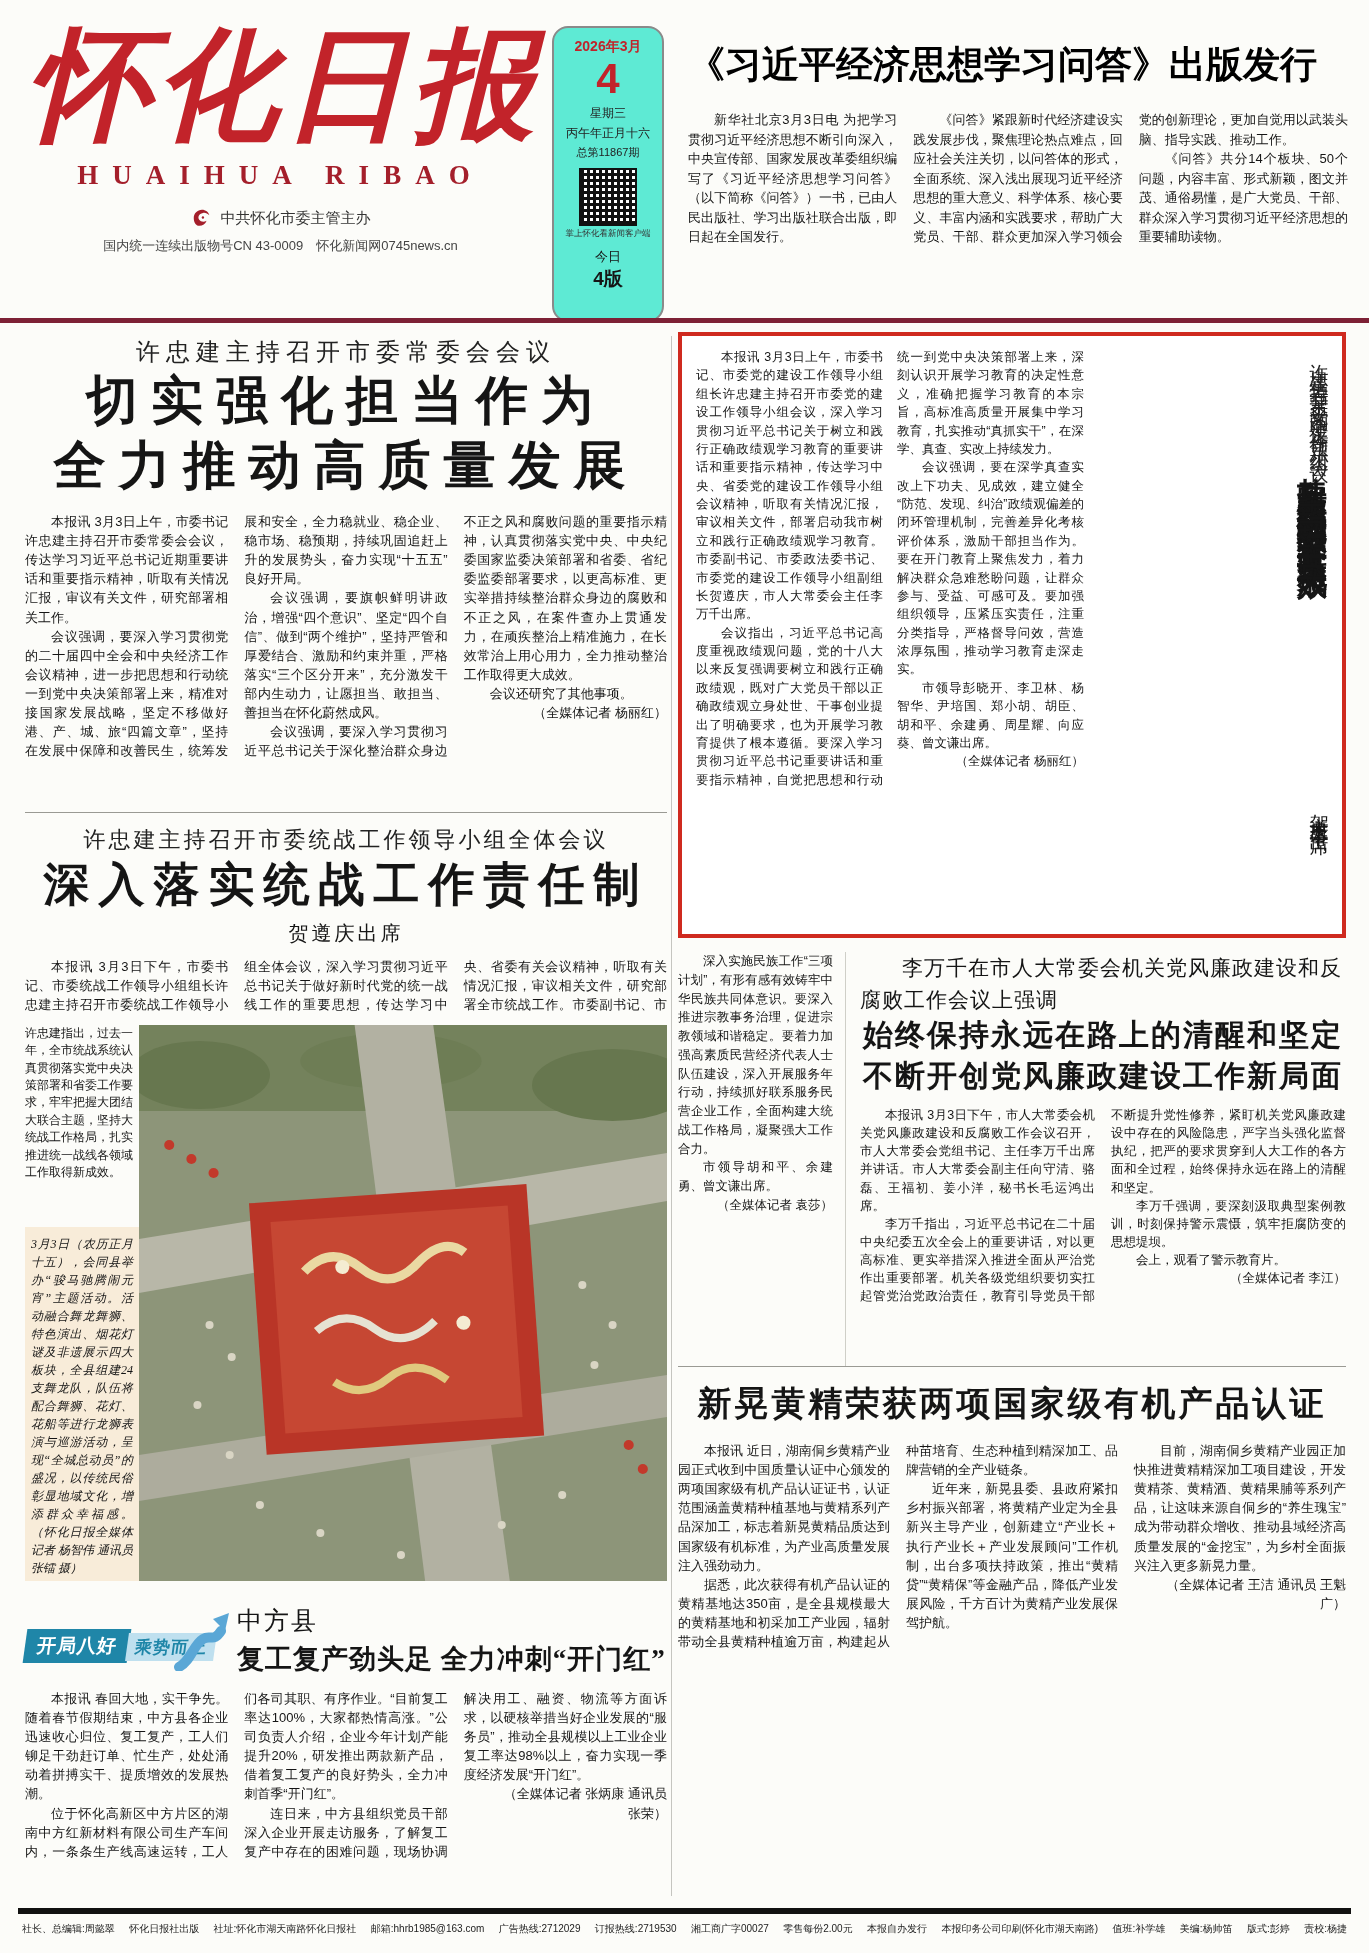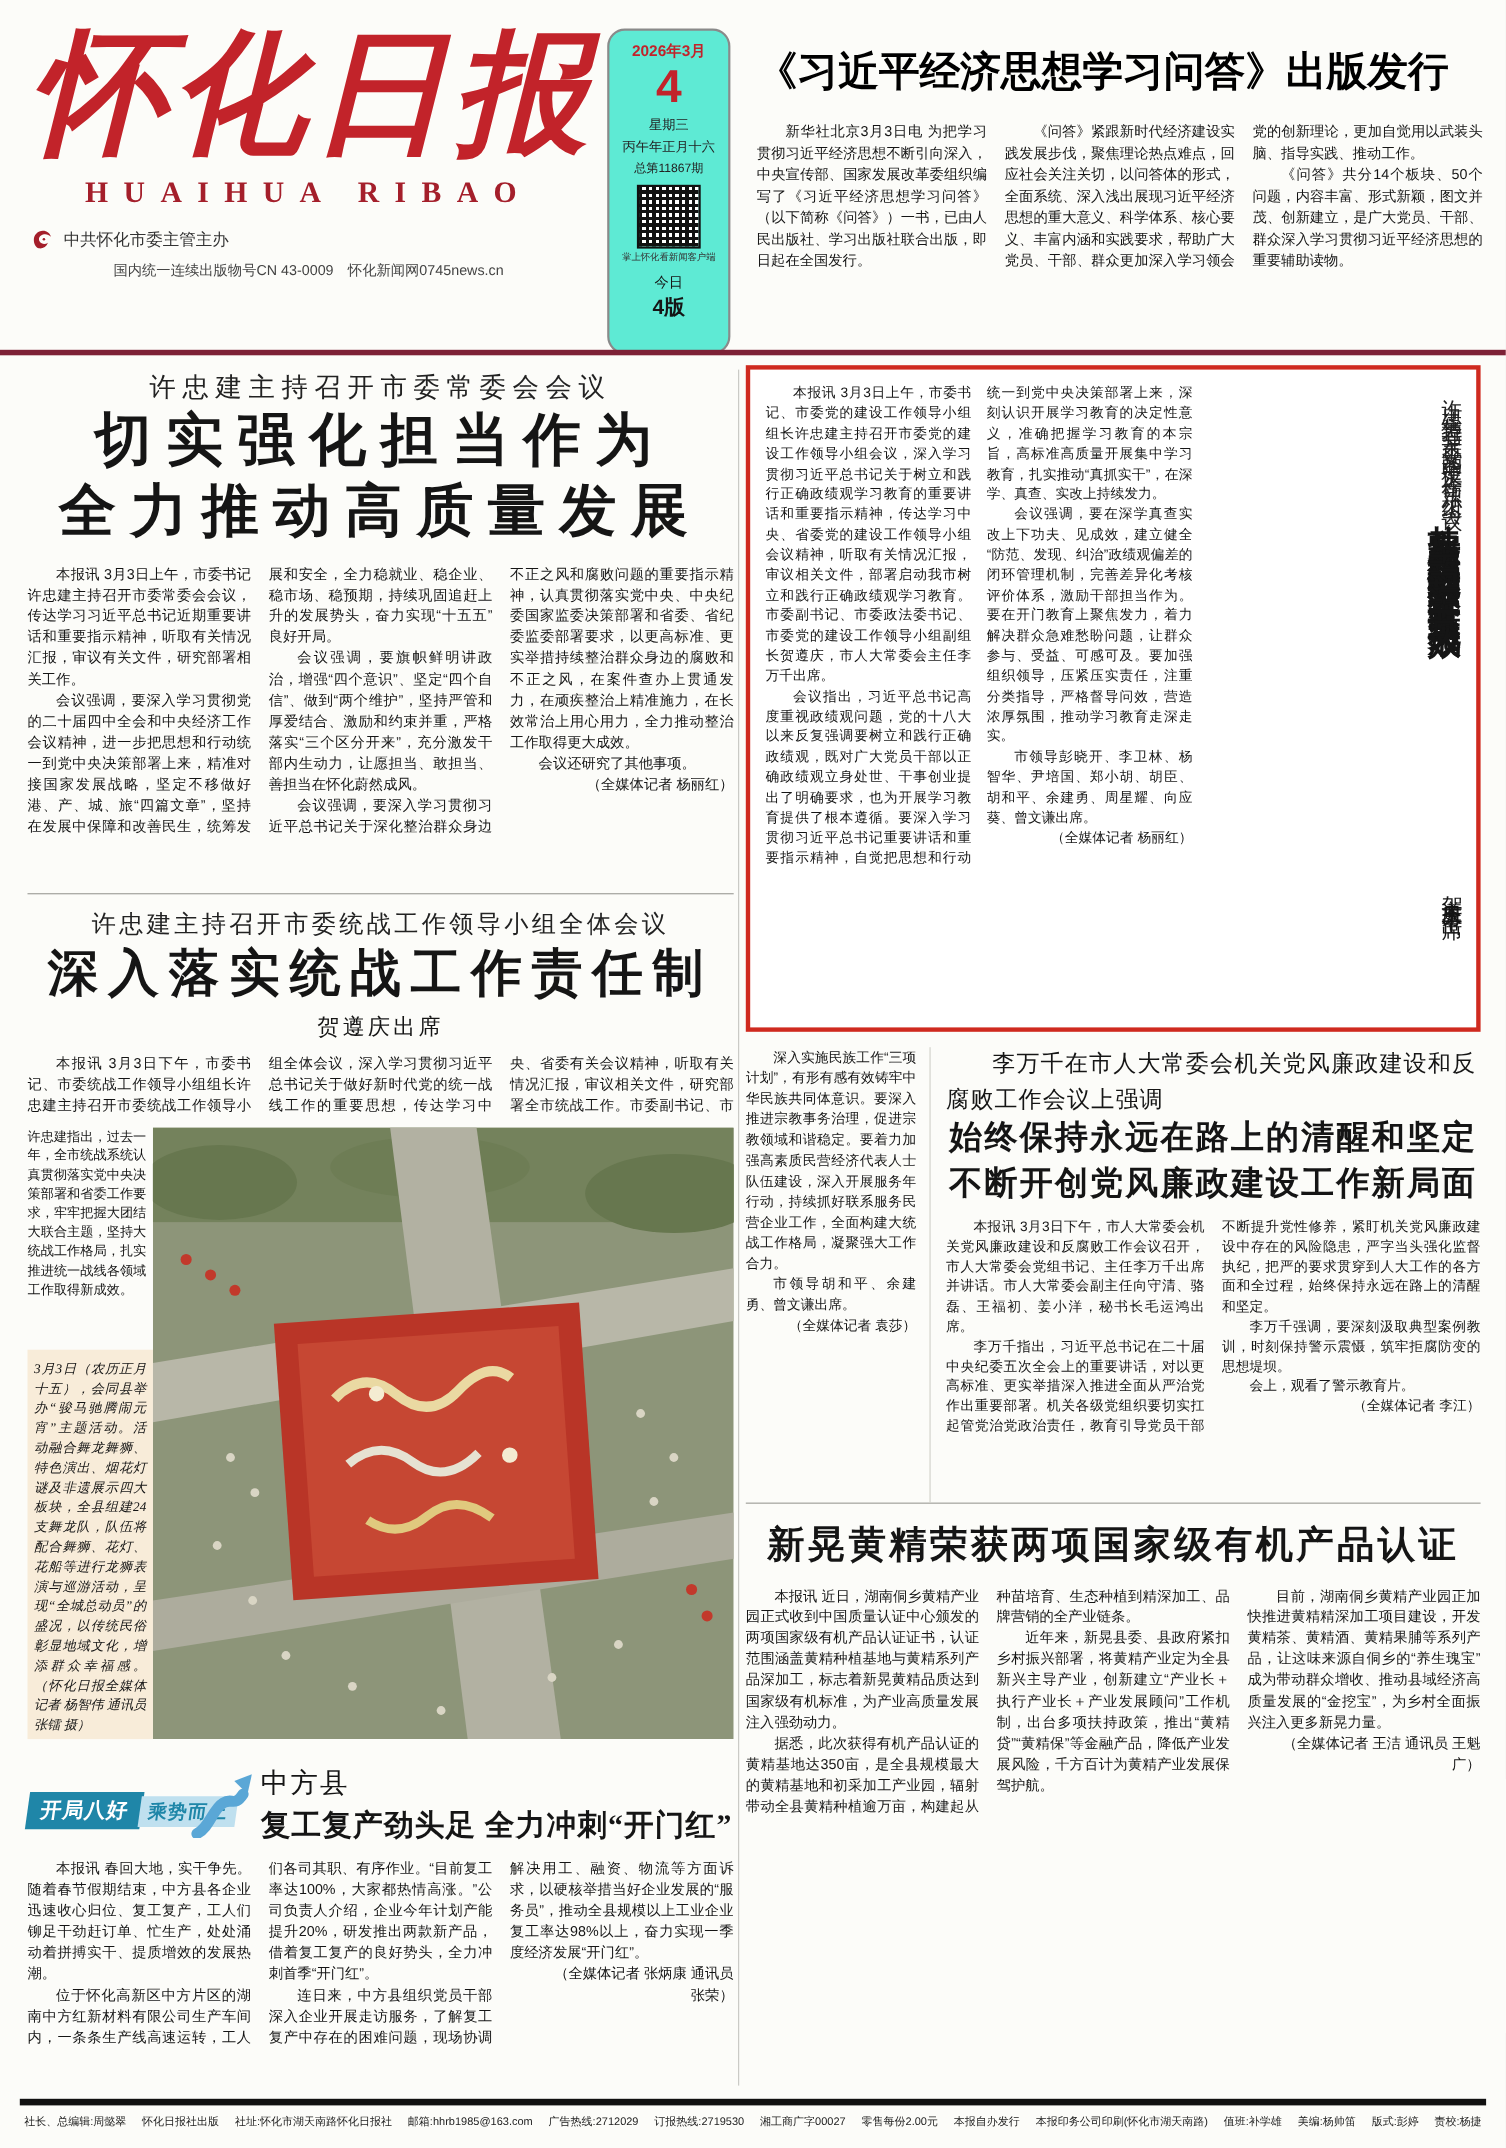--- a/index.html
+++ b/index.html
@@ -4,21 +4,21 @@
 <style>
   html,body{margin:0;padding:0;background:#e8e8e4;}
   .page{position:relative;width:1369px;height:1953px;background:#fcfcf9;color:#151515;
         font-family:"Liberation Sans",sans-serif;overflow:hidden;margin:0 auto;}
   
   .masthead{position:absolute;left:28px;top:22px;width:505px;height:300px;text-align:center;}
   .mast-title{font-family:"Liberation Serif",serif;font-weight:bold;font-style:italic;
               font-size:122px;line-height:1.05;color:#c2232a;letter-spacing:6px;white-space:nowrap;}
   .mast-pinyin{font-family:"Liberation Serif",serif;font-weight:bold;color:#a41f2b;
                font-size:27px;letter-spacing:14px;margin-top:10px;}
-  .mast-org{font-size:15px;margin-top:16px;color:#333;display:flex;align-items:center;gap:8px;}
+  .mast-org{font-size:15px;margin-top:16px;color:#333;display:flex;align-items:center;justify-content:center;gap:8px;}
   .mast-issn{font-size:13px;margin-top:8px;color:#444;}
   .logo-swirl{width:22px;height:22px;display:inline-block;}
   
   .datebox{position:absolute;left:552px;top:26px;width:112px;height:296px;border:2px solid #8a8a8a;
            border-radius:16px;text-align:center;padding:10px 4px;box-sizing:border-box;background:#5eead4;}
   .d-ym{color:#c2232a;font-size:14px;font-weight:bold;}
   .d-day{color:#c2232a;font-size:42px;font-weight:bold;line-height:1.1;}
   .d-week,.d-lunar{font-size:12px;margin-top:3px;color:#222;}
   .d-issue{font-size:11px;margin-top:3px;color:#222;}
   .qr{width:54px;height:54px;margin:8px auto 2px;border:2px solid #111;
@@ -128,21 +128,21 @@
     <div class="qr-cap">掌上怀化看新闻客户端</div>
     <div class="d-today">今日</div>
     <div class="d-pages">4版</div>
   </div>
 
   <div class="topstory">
     <div class="ts-h">《习近平经济思想学习问答》出版发行</div>
     <div class="ts-body">
       <p class="graf">新华社北京3月3日电 为把学习贯彻习近平经济思想不断引向深入，中央宣传部、国家发展改革委组织编写了《习近平经济思想学习问答》（以下简称《问答》）一书，已由人民出版社、学习出版社联合出版，即日起在全国发行。</p>
       <p class="graf">《问答》紧跟新时代经济建设实践发展步伐，聚焦理论热点难点，回应社会关注关切，以问答体的形式，全面系统、深入浅出展现习近平经济思想的重大意义、科学体系、核心要义、丰富内涵和实践要求，帮助广大党员、干部、群众更加深入学习领会党的创新理论，更加自觉用以武装头脑、指导实践、推动工作。</p>
-      <p class="graf">《问答》共分14个板块、50个问题，内容丰富、形式新颖，图文并茂、创新建立，是广大党员、干部、群众深入学习贯彻习近平经济思想的重要辅助读物。</p>
+      <p class="graf">《问答》共分14个板块、50个问题，内容丰富、形式新颖，图文并茂、通俗易懂，是广大党员、干部、群众深入学习贯彻习近平经济思想的重要辅助读物。</p>
     </div>
   </div>
 
   <div class="divider"></div>
   <div class="colrule"></div>
 
   <div class="leftcol">
 
     <div>
       <div class="kicker">许忠建主持召开市委常委会会议</div>

